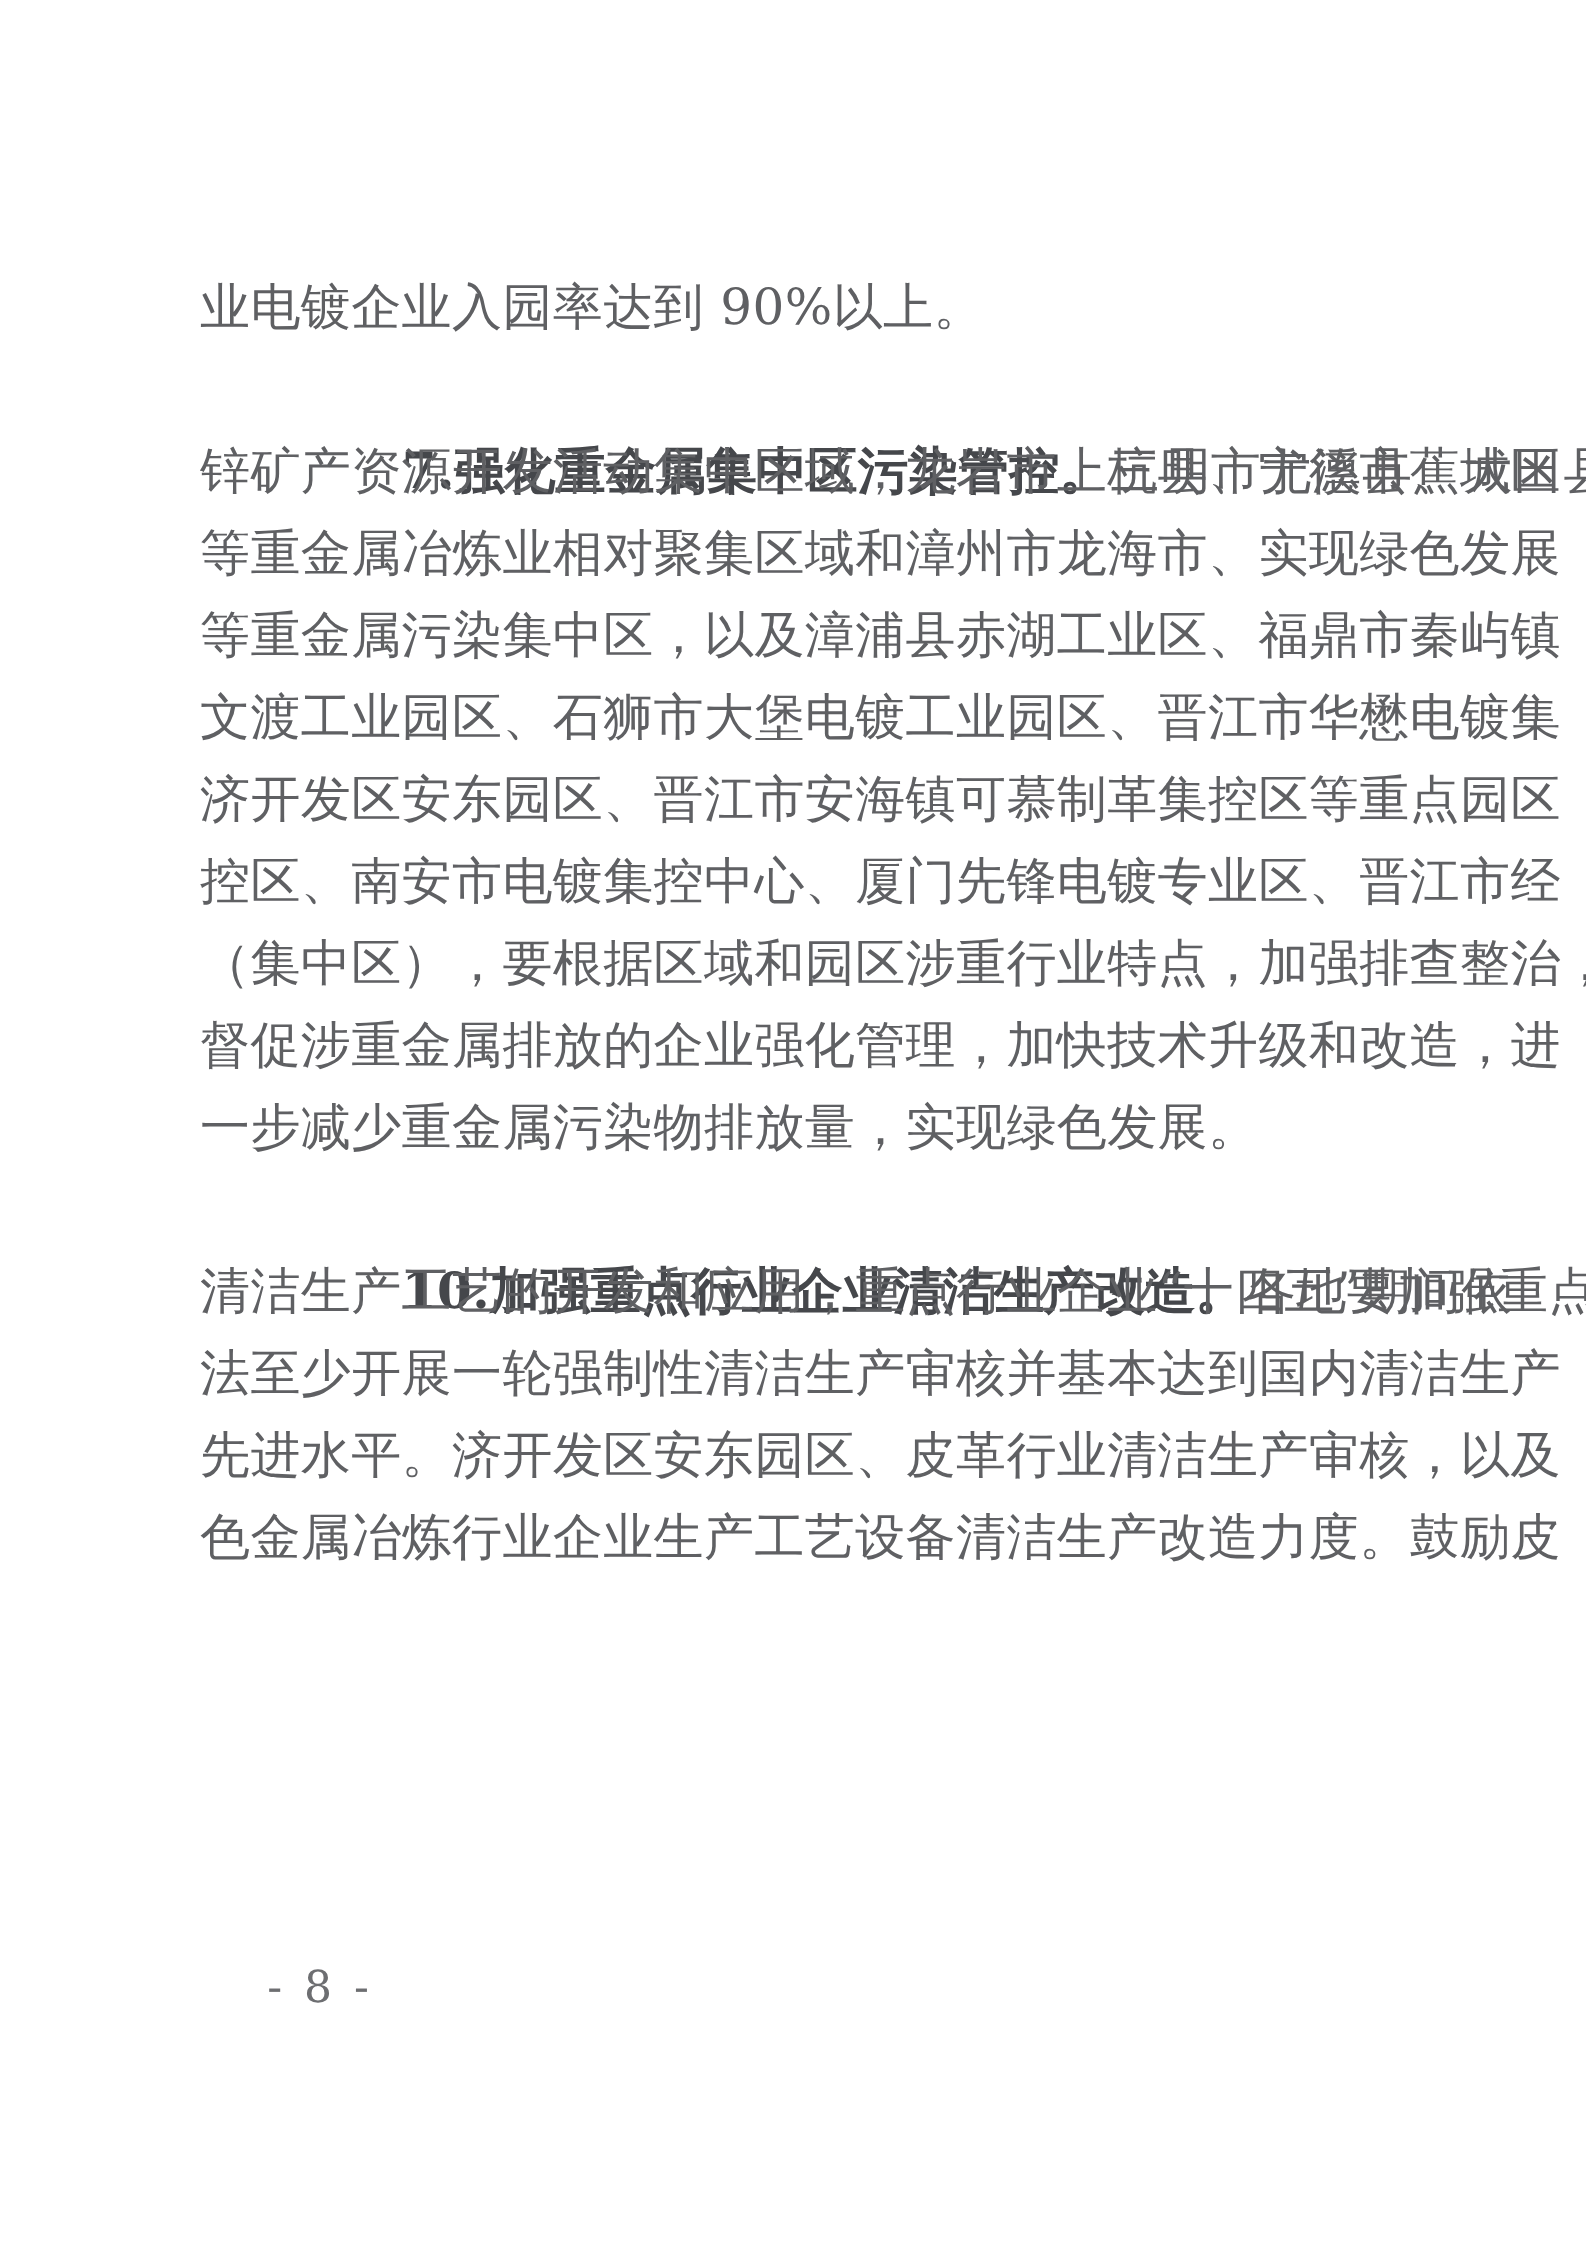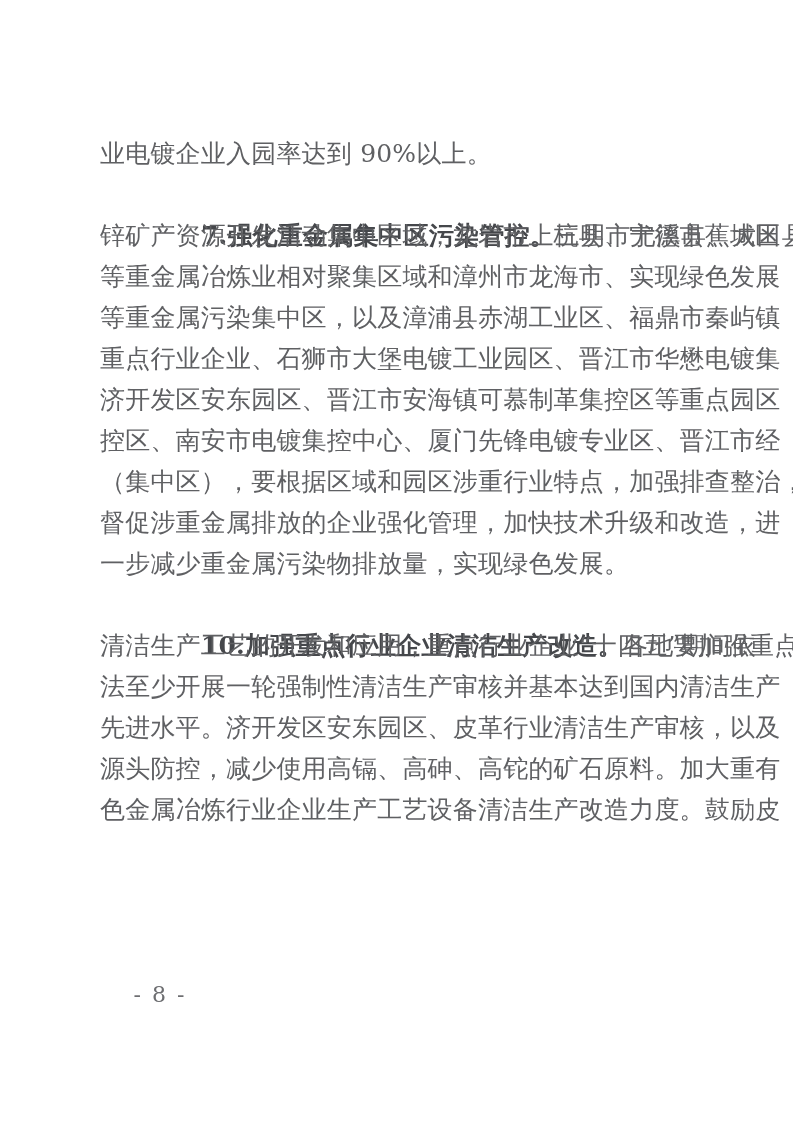--- a/index.html
+++ b/index.html
@@ -70,33 +70,32 @@
 
     <div class="line">业电镀企业入园率达到 90%以上。</div>
 
 
     <div class="line indent2">
       <span class="seg-bold">7.强化重金属集中区污染管控。</span><span class="seg-normal">三明市尤溪县、大田县铅</span>
     </div>
     <div class="line">锌矿产资源开发活动集中区域，龙岩市上杭县、宁德市蕉城区</div>
     <div class="line">等重金属冶炼业相对聚集区域和漳州市龙海市、实现绿色发展</div>
     <div class="line">等重金属污染集中区，以及漳浦县赤湖工业区、福鼎市秦屿镇</div>
-    <div class="line">重点行业企业、石狮市大堡电镀工业园区、晋江市华懋电镀集</div>
+    <div class="line">文渡工业园区、石狮市大堡电镀工业园区、晋江市华懋电镀集</div>
     <div class="line">济开发区安东园区、晋江市安海镇可慕制革集控区等重点园区</div>
     <div class="line">控区、南安市电镀集控中心、厦门先锋电镀专业区、晋江市经</div>
     <div class="line">（集中区），要根据区域和园区涉重行业特点，加强排查整治，</div>
     <div class="line">督促涉重金属排放的企业强化管理，加快技术升级和改造，进</div>
     <div class="line">一步减少重金属污染物排放量，实现绿色发展。</div>
 
     <div class="line indent2">
       <span class="seg-bold">10.加强重点行业企业清洁生产改造。</span><span class="seg-normal">各地要加强重点行业</span>
     </div>
     <div class="line">清洁生产工艺的开发和应用，重点行业企业“十四五”期间依</div>
     <div class="line">法至少开展一轮强制性清洁生产审核并基本达到国内清洁生产</div>
     <div class="line">先进水平。济开发区安东园区、皮革行业清洁生产审核，以及</div>
-    <div class="line">源头防控，减少使用高镉、高砷、高铊的矿石原料。加大重有</div>
     <div class="line">色金属冶炼行业企业生产工艺设备清洁生产改造力度。鼓励皮</div>
 
   </div>
 
   <div class="page-number">- 8 -</div>
 
 </div>
 
 </body></html>

